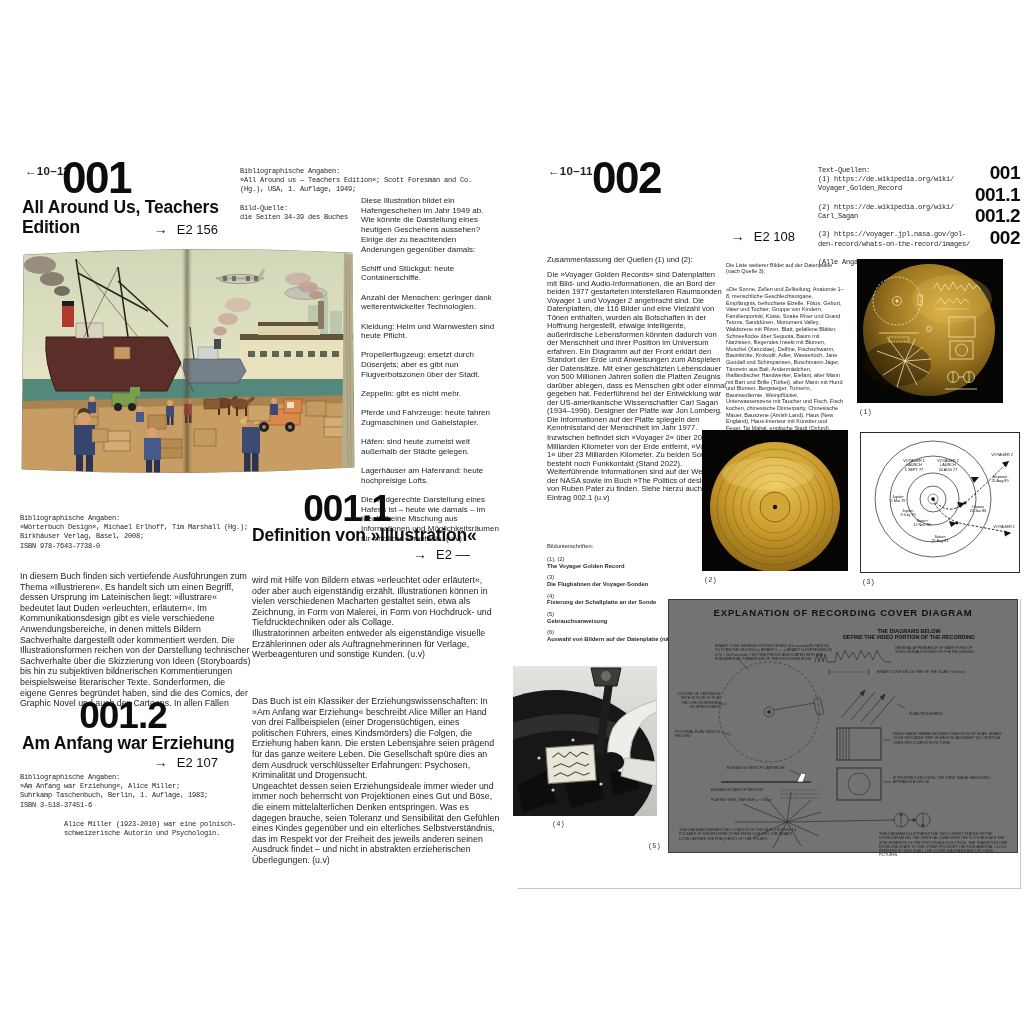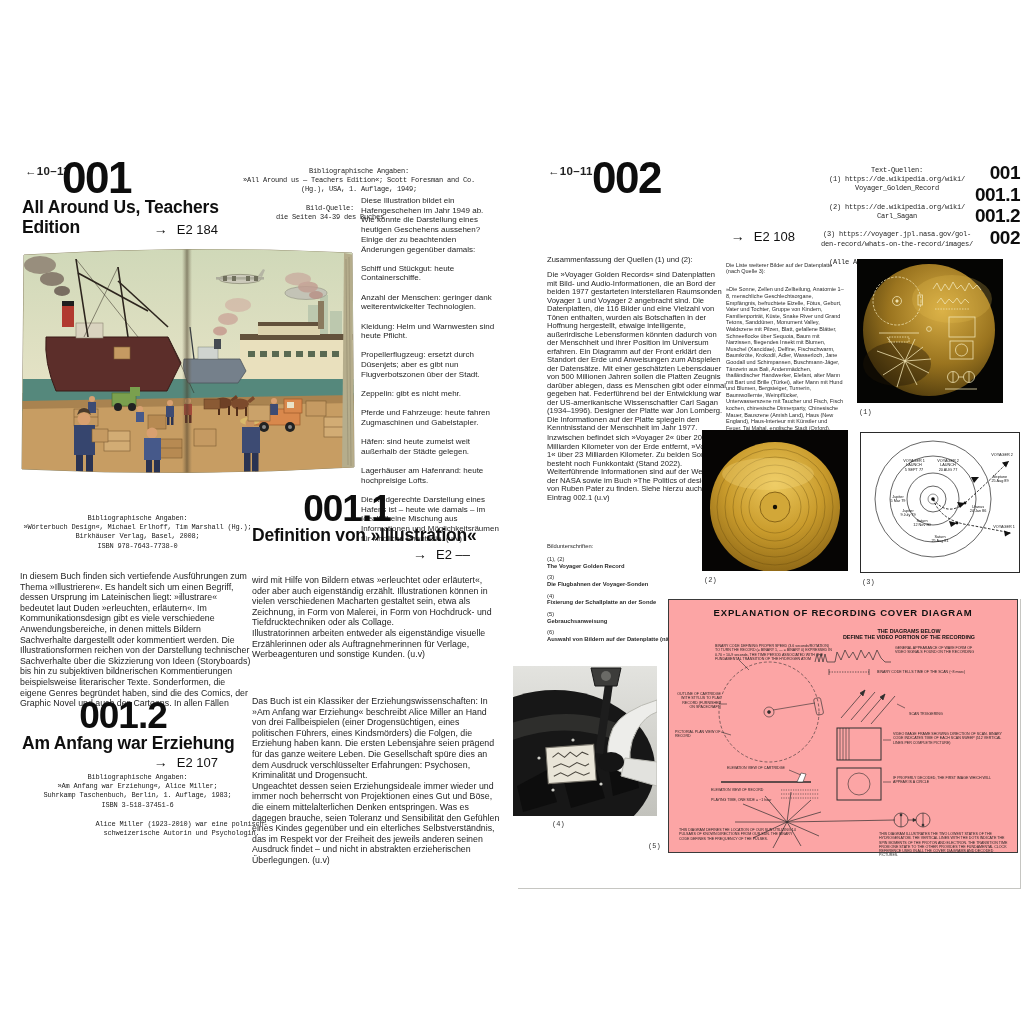--- a/index.html
+++ b/index.html
@@ -6,51 +6,51 @@
   .canvas{position:relative;width:1024px;height:1024px;background:#ffffff;overflow:hidden;
           font-family:"Liberation Sans",sans-serif;color:#1a1a1a;}
   .abs{position:absolute;}
   .nav{font-size:11.5px;font-weight:bold;letter-spacing:.3px;color:#222;}
   .bignum{font-size:44px;font-weight:bold;letter-spacing:-1.5px;color:#0d0d0d;line-height:44px;}
   .midnum{font-size:37px;font-weight:bold;letter-spacing:-1px;color:#0d0d0d;line-height:37px;text-align:center;}
   .etitle{font-size:17.5px;font-weight:bold;line-height:20px;letter-spacing:-.2px;white-space:pre-line;color:#0f0f0f;}
   .eref{font-size:13px;color:#111;text-align:right;}
   .eref .arr{display:inline-block;margin-right:9px;font-size:14px;}
   .mono{font-family:"Liberation Mono","DejaVu Sans Mono",monospace;font-size:7px;line-height:9.2px;
-        white-space:pre-line;color:#1d1d1d;letter-spacing:-.2px;text-align:center;}
+        white-space:pre-line;color:#1d1d1d;letter-spacing:-.2px;}
   .comm{font-size:8px;line-height:9.7px;color:#242424;}
   .comm p{margin:0 0 9.5px 0;}
   .para9{font-size:8.8px;line-height:10.6px;white-space:pre-line;color:#242424;margin-top:12px;}
   .sum{font-size:7.6px;line-height:8.5px;white-space:pre-line;color:#242424;}
   .tiny{font-size:5.5px;line-height:6.6px;white-space:pre-line;color:#2a2a2a;}
   .bild{font-size:5.8px;line-height:6.9px;color:#2a2a2a;}
   .bild .bi{margin-bottom:4.5px;}
   .bild .bl{display:block;}
   .bild .bt{display:block;font-weight:bold;}
   .capt{font-family:"Liberation Mono","DejaVu Sans Mono",monospace;font-size:7px;color:#333;}
   .idx{font-size:19px;font-weight:bold;line-height:21.5px;text-align:right;letter-spacing:-.5px;color:#0d0d0d;}
   .imgbox{overflow:hidden;}
-  .diagbox{background:#fca5a5;border:1.5px solid #3a3a3a;}
+  .diagbox{background:#737373;border:1.5px solid #3a3a3a;}
   .dlab{position:absolute;font-size:3.6px;line-height:4.3px;color:#1d1d1d;letter-spacing:0;}
   .dtitle{font-size:9.5px;font-weight:bold;letter-spacing:.8px;text-align:center;color:#111;}
   .dsub{font-size:5.4px;font-weight:bold;text-align:center;line-height:6.4px;color:#111;}
   .tlab{position:absolute;font-size:3.8px;line-height:4.4px;color:#111;white-space:pre-line;text-align:center;}
   .edge{background:#c6c6c2;}
 </style>
 </head>
 <body>
 
 <div class="canvas">
 
   <div class="abs nav" style="left:25px;top:165px;">←10–11</div>
   <div class="abs bignum" style="left:62px;top:156px;">001</div>
   <div class="abs etitle" style="left:22px;top:197px;width:230px;">All Around Us, Teachers
 Edition</div>
   <div class="abs eref" style="left:22px;top:221px;width:196px;">
-    <span class="arr">→</span><span>E2 184</span>
+    <span class="arr">→</span><span>E2 156</span>
   </div>
   <div class="abs mono" style="left:240px;top:167px;width:238px;">Bibliographische Angaben:
 »All Around us — Teachers Edition«; Scott Foresman and Co.
 (Hg.), USA, 1. Auflage, 1949;</div>
   <div class="abs mono" style="left:240px;top:204px;width:180px;">Bild-Quelle:
 die Seiten 34-39 des Buches</div>
 
   <div class="abs comm" style="left:361px;top:196px;width:138px;">
     <p>Diese Illustration bildet ein Hafengeschehen im Jahr 1949 ab. Wie könnte die Darstellung eines heutigen Geschehens aussehen? Einige der zu beachtenden Änderungen gegenüber damals:</p>
     <p>Schiff und Stückgut: heute Containerschiffe.</p>

